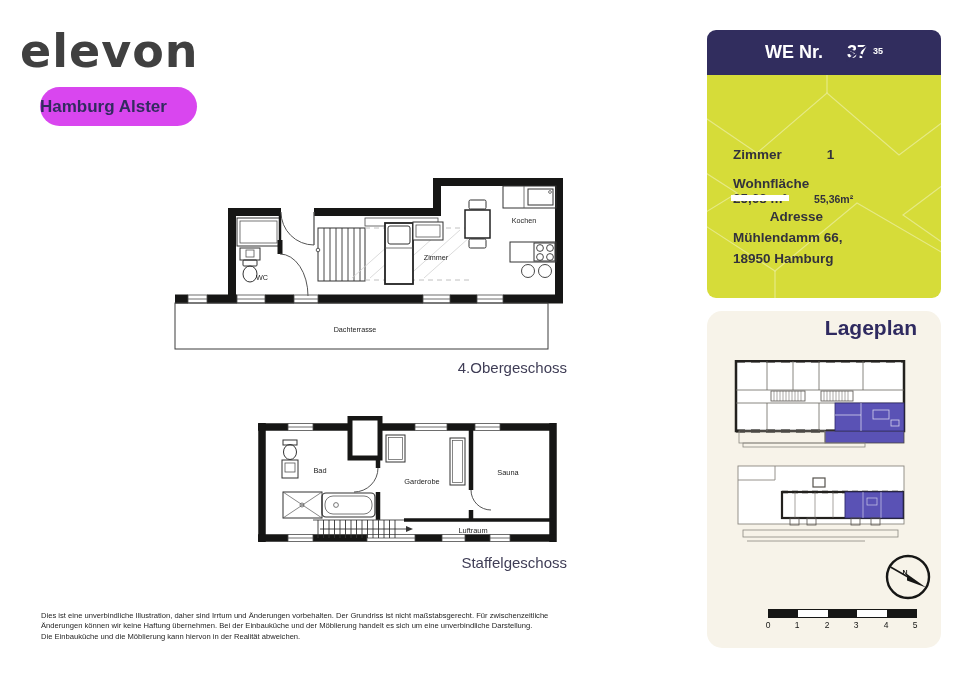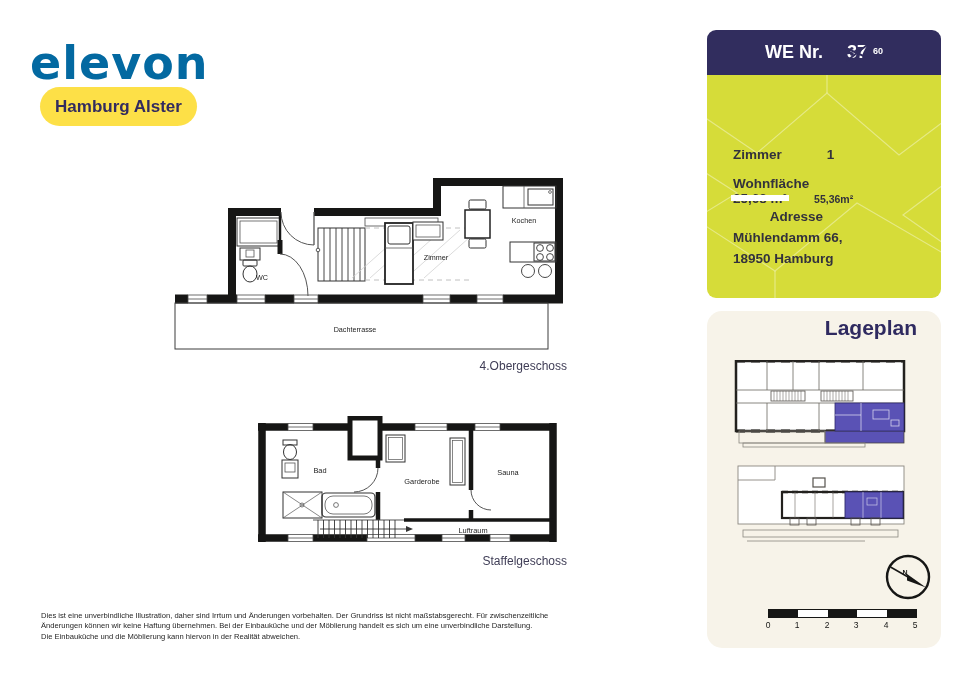--- a/index.html
+++ b/index.html
@@ -1,24 +1,24 @@
 <!DOCTYPE html>
 <html><head>
 <meta charset="utf-8">
 <style>
   html,body{margin:0;padding:0;background:#ffffff;}
   .page{position:relative;width:960px;height:679px;background:#ffffff;overflow:hidden;
         font-family:"Liberation Sans",sans-serif;color:#1c1c1c;}
   .abs{position:absolute;}
 
   
-  .logo{left:30px;top:24px;font-family:"DejaVu Sans",sans-serif;font-weight:700;
-        font-size:46px;letter-spacing:1px;color:#0369a1;margin-top:12px;}
-  .loc-pill{left:40px;top:87px;width:157px;height:39px;border-radius:20px;background:#fde047;
-        display:flex;align-items:center;justify-content:center;
+  .logo{left:20px;top:24px;font-family:"DejaVu Sans",sans-serif;font-weight:700;
+        font-size:46px;letter-spacing:1px;color:#404040;}
+  .loc-pill{left:40px;top:87px;width:157px;height:39px;border-radius:20px;background:#d946ef;
+        display:flex;align-items:center;justify-content:flex-start;
         font-size:17px;font-weight:700;color:#322b5f;}
 
   
   .card{left:707px;top:30px;width:234px;height:268px;border-radius:9px;overflow:hidden;}
   .card-header{position:absolute;left:0;top:0;width:100%;height:45px;background:#312d5e;
         display:flex;align-items:center;justify-content:center;color:#ffffff;
         font-size:18px;font-weight:700;}
   .card-header .num{position:relative;margin-left:24px;display:inline-block;}
   .card-header .num::before,.card-header .num::after{content:"";position:absolute;left:-15%;top:48%;
         width:130%;height:2.2px;background:#312d5e;}
@@ -33,21 +33,21 @@
   .struck::after{content:"";position:absolute;left:-2px;right:-2px;top:4px;height:5.5px;background:#ffffff;}
   .corr{font-size:10.5px;font-weight:700;margin-left:7px;padding-left:20px;}
   .addr{line-height:21px;}
 
   
   .panel{left:707px;top:311px;width:234px;height:337px;border-radius:15px;background:#f7f3e9;}
   .panel-title{left:707px;top:316px;width:210px;text-align:right;
         font-size:21px;font-weight:600;color:#2f2a60;}
 
   
-  .caption{right:393px;text-align:right;font-size:12px;color:#3f3d56;margin-left:29px;}
+  .caption{right:393px;text-align:right;font-size:15px;color:#3f3d56;margin-left:29px;}
 
   
   .disclaimer{left:41px;top:611px;width:600px;font-size:7.6px;line-height:10.4px;color:#252525;}
 
   
   .scalebar{left:768px;top:609px;width:147px;height:7px;border:1px solid #161615;display:flex;}
   .scalebar div{flex:1;}
   .sb-b{background:#161615;} .sb-w{background:#ffffff;}
   .scale-num{top:620px;width:20px;text-align:center;font-size:8.5px;color:#161615;}
 
@@ -62,21 +62,21 @@
 
   <div class="abs logo">elevon</div>
   <div class="abs loc-pill">
     <span>Hamburg Alster</span>
   </div>
 
   <div class="abs card">
     <div class="card-header">
       <span>WE Nr.</span>
       <span class="num">37</span>
-      <span class="num-new">60</span>
+      <span class="num-new">35</span>
     </div>
     <div class="card-body">
       <svg width="234" height="223" viewBox="0 0 234 223" style="position:absolute;left:0;top:0;" fill="none" stroke="rgba(255,255,255,0.38)" stroke-width="1.2">
         <polyline points="-6,40 50,78 120,18 192,80 240,44"></polyline>
         <polyline points="120,18 120,-8"></polyline>
         <polyline points="-6,148 68,196 150,128 236,178"></polyline>
         <polyline points="68,196 68,228"></polyline>
         <polyline points="236,110 196,140 236,168"></polyline>
         <polyline points="-6,95 30,118 -6,140"></polyline>
       </svg>

